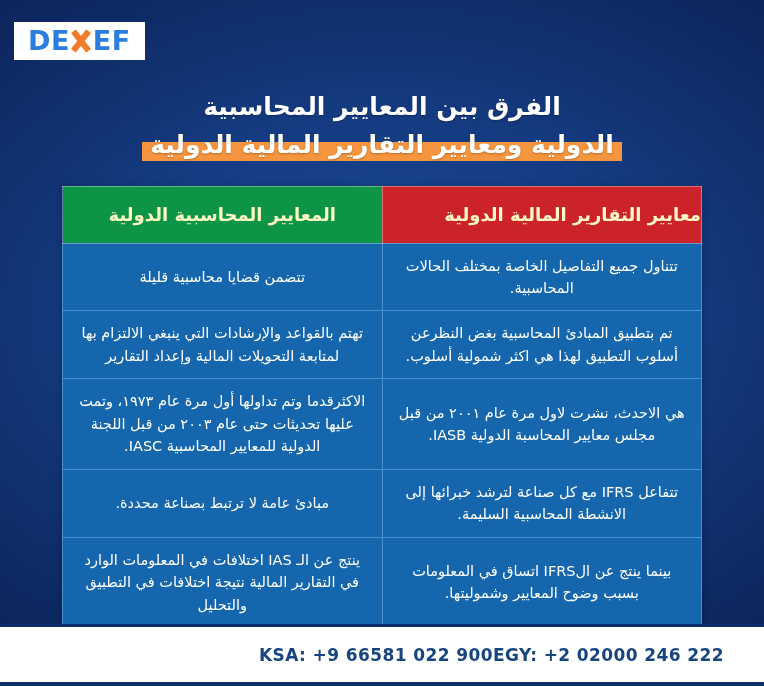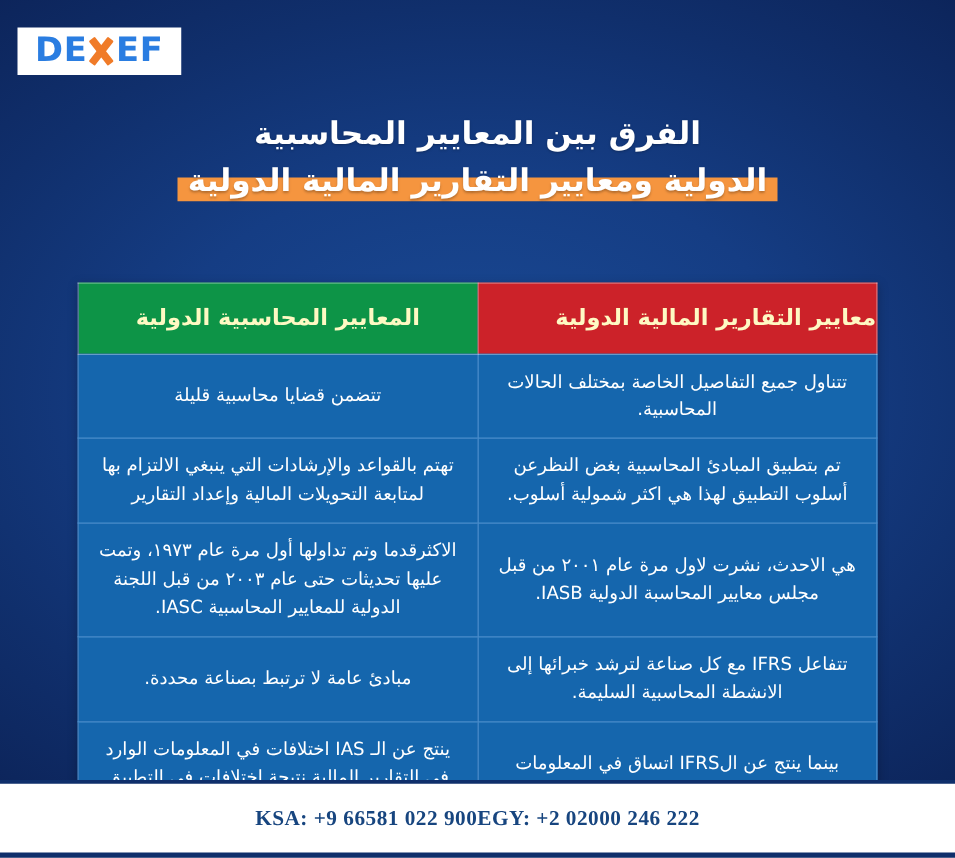--- a/index.html
+++ b/index.html
@@ -7,21 +7,20 @@
     width:764px;height:686px;overflow:hidden;
     font-family:"DejaVu Sans","Liberation Sans",sans-serif;
     background:#0e2a63;
   }
   .page{
     position:relative;width:764px;height:686px;
     background:
       radial-gradient(ellipse 620px 430px at 50% 46%, #1a4a95 0%, #153d84 42%, #102f6c 72%, #0c2358 100%);
     display:flex;flex-direction:column;
     box-sizing:border-box;
-    gap:40px;
   }
   
   .logo-wrap{
     position:absolute;top:22px;left:14px;
     background:#ffffff;
     padding:5px 14px 6px 14px;
     display:flex;align-items:center;
     line-height:1;
   }
   .logo-text{
@@ -115,22 +114,22 @@
     height:62px;
     background:#ffffff;
     border-top:3px solid #0f2f6b;
     border-bottom:4px solid #0f2f6b;
     box-sizing:border-box;
     display:flex;align-items:center;justify-content:center;
     direction:ltr;
   }
   .footer-inner{
     width:720px;
-    display:flex;align-items:center;justify-content:center;
-    padding:0 18px;box-sizing:border-box;font-family:Liberation Serif, serif;
+    display:flex;align-items:center;justify-content:flex-end;
+    padding:0 18px;box-sizing:border-box;
   }
   .f-phone{
     color:#17457f;
     font-size:17px;
     font-weight:bold;
     letter-spacing:0.4px;
     white-space:nowrap;
   }
   .f-site{
     color:#17457f;

